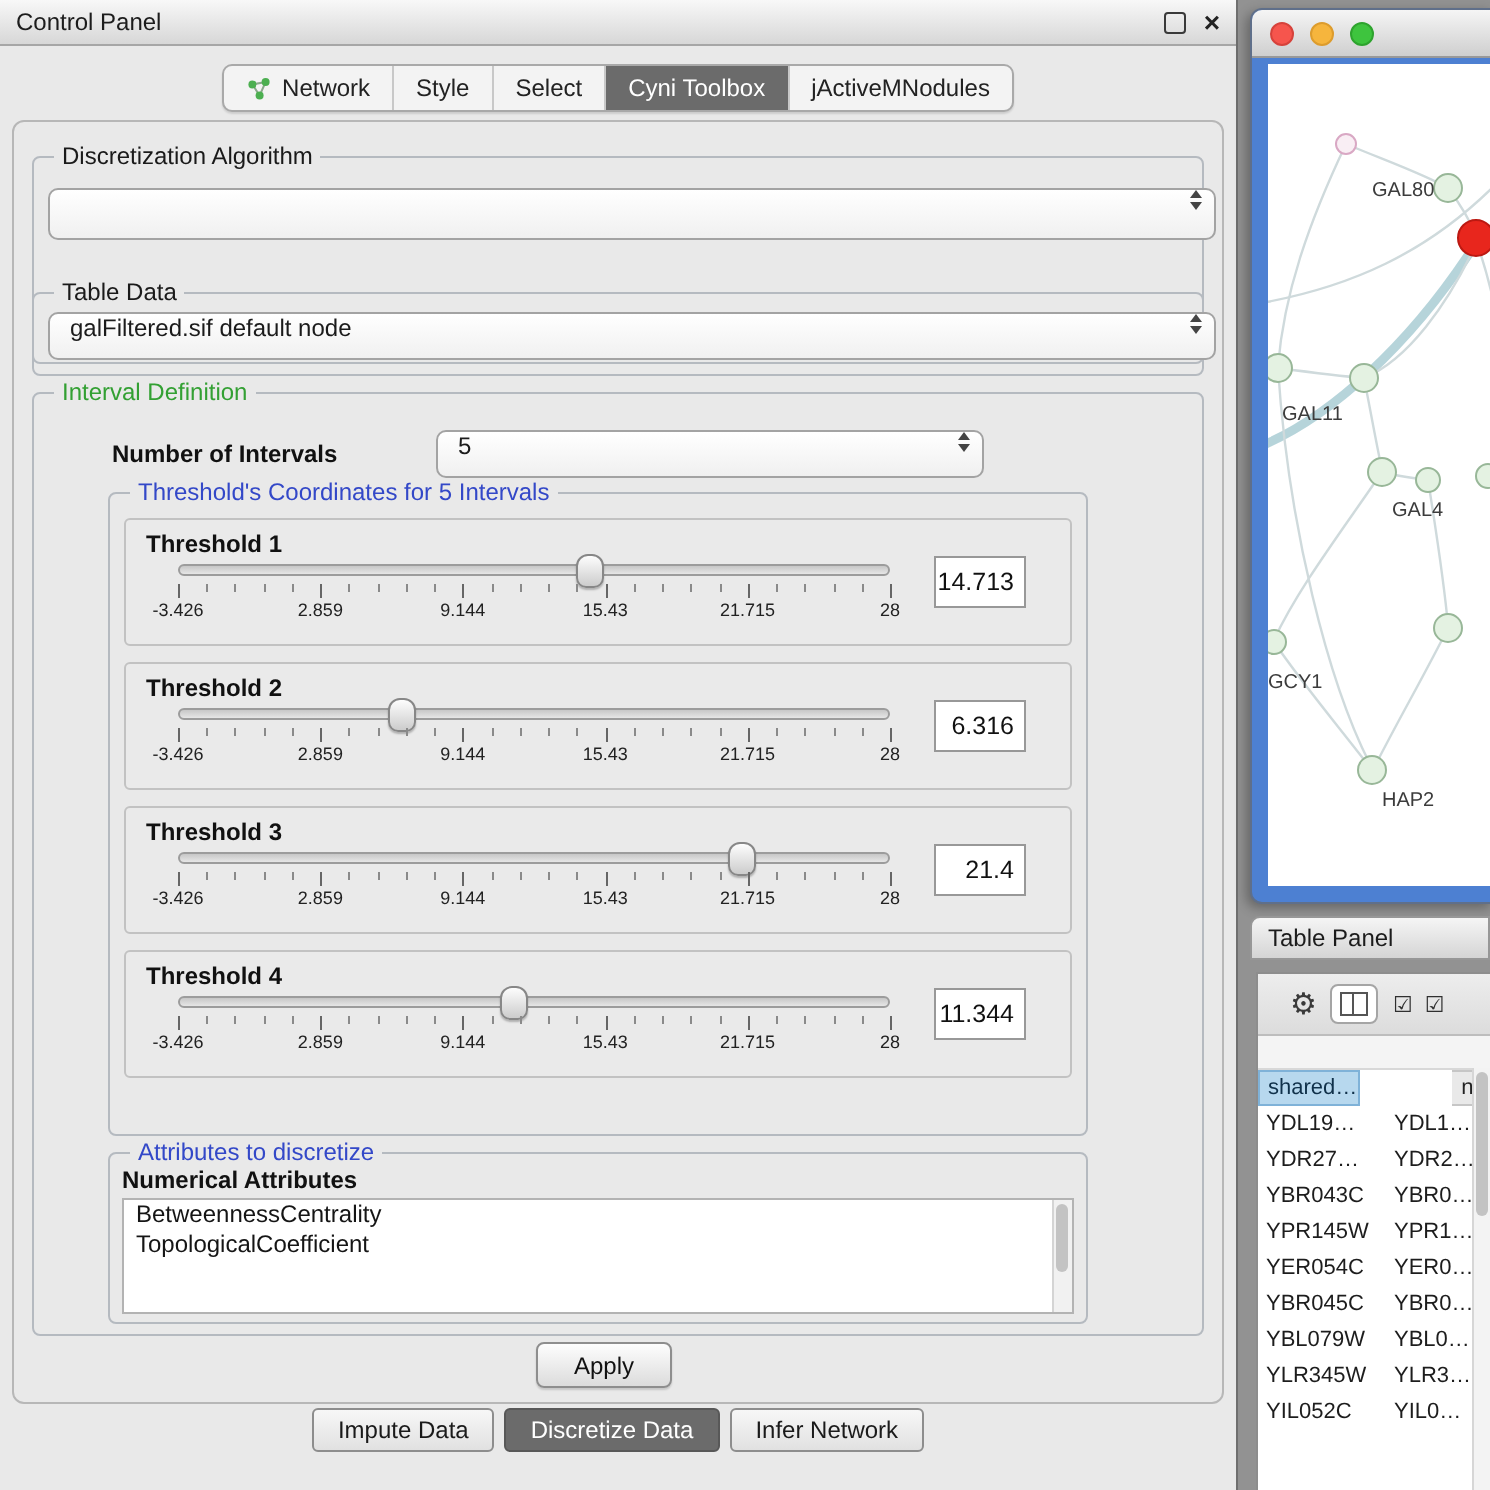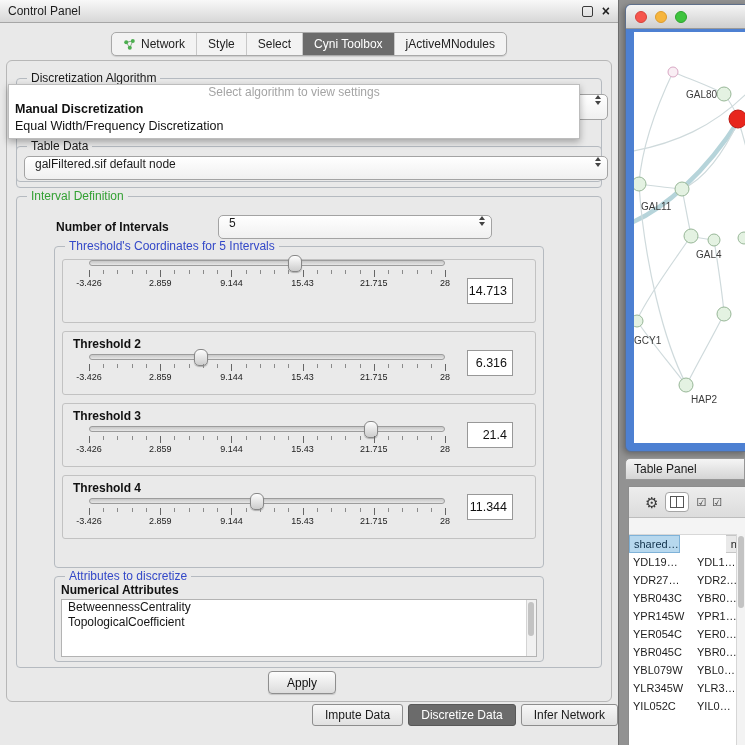--- a/index.html
+++ b/index.html
@@ -65,21 +65,21 @@
 
   .attr-group{left:54px;top:576px;width:488px;height:84px;}
   .attr-title{position:absolute;left:6px;top:6px;font-size:12px;font-weight:bold;color:#111;}
   .attr-listbox{position:absolute;left:6px;top:22px;right:6px;bottom:4px;background:#fff;border:1px solid #b3b3b3;overflow:hidden;}
   .attr-item{font-size:12px;color:#151515;line-height:15px;padding-left:6px;}
   .vscroll{position:absolute;right:0;top:0;bottom:0;width:9px;background:#f1f1f1;border-left:1px solid #d4d4d4;}
   .vscroll .vthumb{position:absolute;top:2px;left:1px;width:6px;border-radius:3px;background:#c3c3c3;}
 
   .apply-btn{position:absolute;left:268px;top:671px;width:66px;height:21px;border:1px solid #8e8e8e;border-radius:4px;background:linear-gradient(#fdfdfd,#dcdcdc);font-size:12px;color:#111;display:flex;align-items:center;justify-content:center;box-shadow:0 1px 1px rgba(0,0,0,.15);}
 
-  .bottom-tabs{position:absolute;left:0;top:704px;width:618px;display:flex;justify-content:flex-end;gap:5px;}
+  .bottom-tabs{position:absolute;left:0;top:704px;width:618px;display:flex;justify-content:center;gap:5px;}
   .btab{height:20px;padding:0 12px;border:1px solid #8d8d8d;border-radius:3px;background:linear-gradient(#f7f7f7,#e1e1e1);font-size:12px;color:#1a1a1a;display:flex;align-items:center;}
   .btab.selected{background:#6b6b6b;color:#fff;border-color:#585858;}
 
   
   .net-window{position:absolute;left:625px;top:4px;width:120px;height:446px;background:#4d80d2;border:1px solid #5f6f8a;border-radius:6px 0 0 6px;overflow:hidden;box-shadow:-2px 2px 6px rgba(0,0,0,.3);}
   .net-titlebar{height:23px;background:linear-gradient(#f5f5f5,#cfcfcf);border-bottom:1px solid #999;display:flex;align-items:center;gap:8px;padding-left:9px;}
   .light{width:12px;height:12px;border-radius:50%;box-sizing:border-box;}
   .light.red{background:#f6554d;border:1px solid #d6423b;}
   .light.yellow{background:#f6b53d;border:1px solid #dd9c2d;}
   .light.green{background:#3ec43e;border:1px solid #2ea32e;}
@@ -156,25 +156,20 @@
       <span class="group-title t-black">Discretization Algorithm</span>
     </div>
     <div class="combo alg-combo">
       <span class="spacer"></span>
       <span class="spinner">
           <i class="up"></i>
           <i class="down"></i>
         </span>
     </div>
 
-    <div class="dropdown-overlay">
-      <div class="ovl-placeholder">Select algorithm to view settings</div>
-      <div class="ovl-opt first">Manual Discretization</div>
-      <div class="ovl-opt">Equal Width/Frequency Discretization</div>
-    </div>
 
     <div class="group td-group">
       <span class="group-title t-black">Table Data</span>
     </div>
     <div class="combo td-combo">
       <span>galFiltered.sif default node</span>
       <span class="spacer"></span>
       <span class="spinner">
           <i class="up"></i>
           <i class="down"></i>
@@ -191,20 +186,21 @@
       <span class="spinner">
           <i class="up"></i>
           <i class="down"></i>
         </span>
     </div>
 
     <div class="group thr-group">
       <span class="group-title t-blue">Threshold's Coordinates for 5 Intervals</span>
       <div id="thresholds">
           <div class="thr-block">
+            <div class="thr-label">Threshold 1</div>
             <div class="slider-col">
               <div class="track">
                 <div class="thumb" style="left: 57.7197%;"></div>
               </div>
               <div class="ruler">
                 <span class="tick major" style="left: 0%;"></span>
                 <span class="tick" style="left: 4%;"></span>
                 <span class="tick" style="left: 8%;"></span>
                 <span class="tick" style="left: 12%;"></span>
                 <span class="tick" style="left: 16%;"></span>

